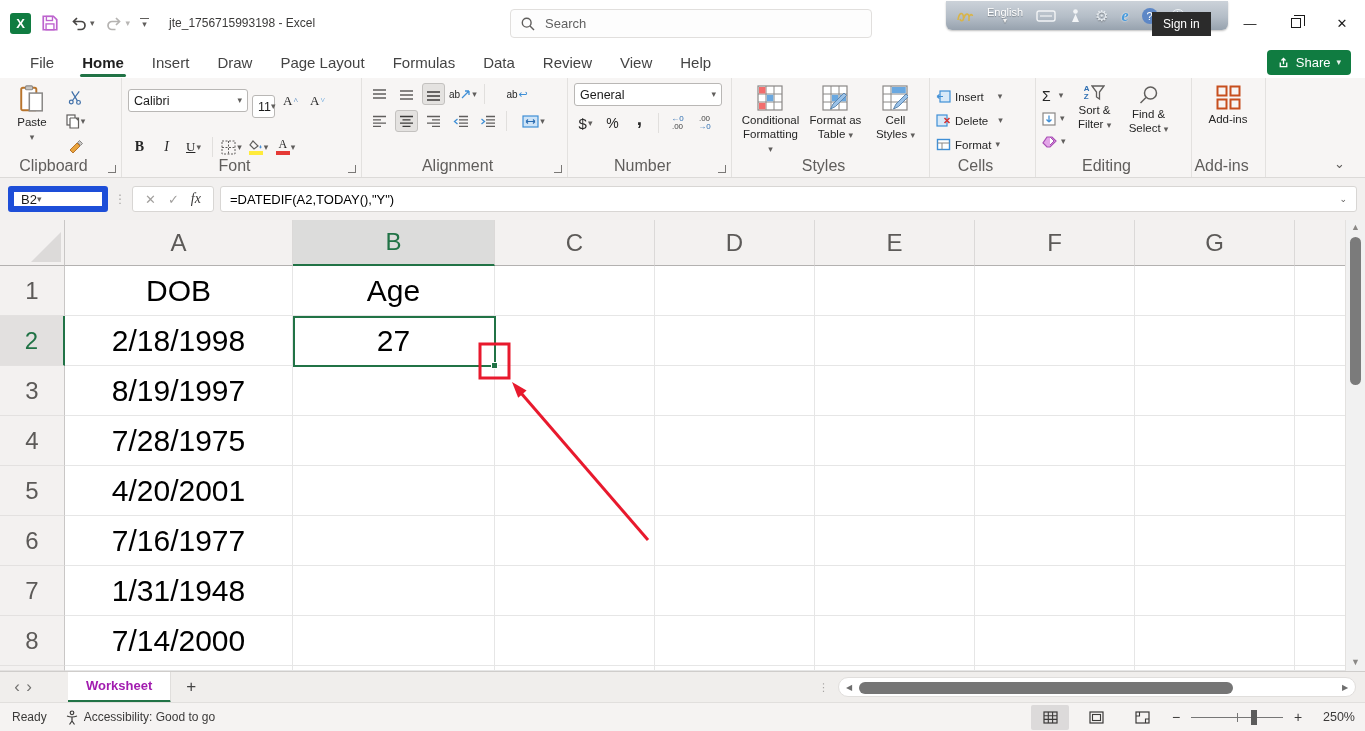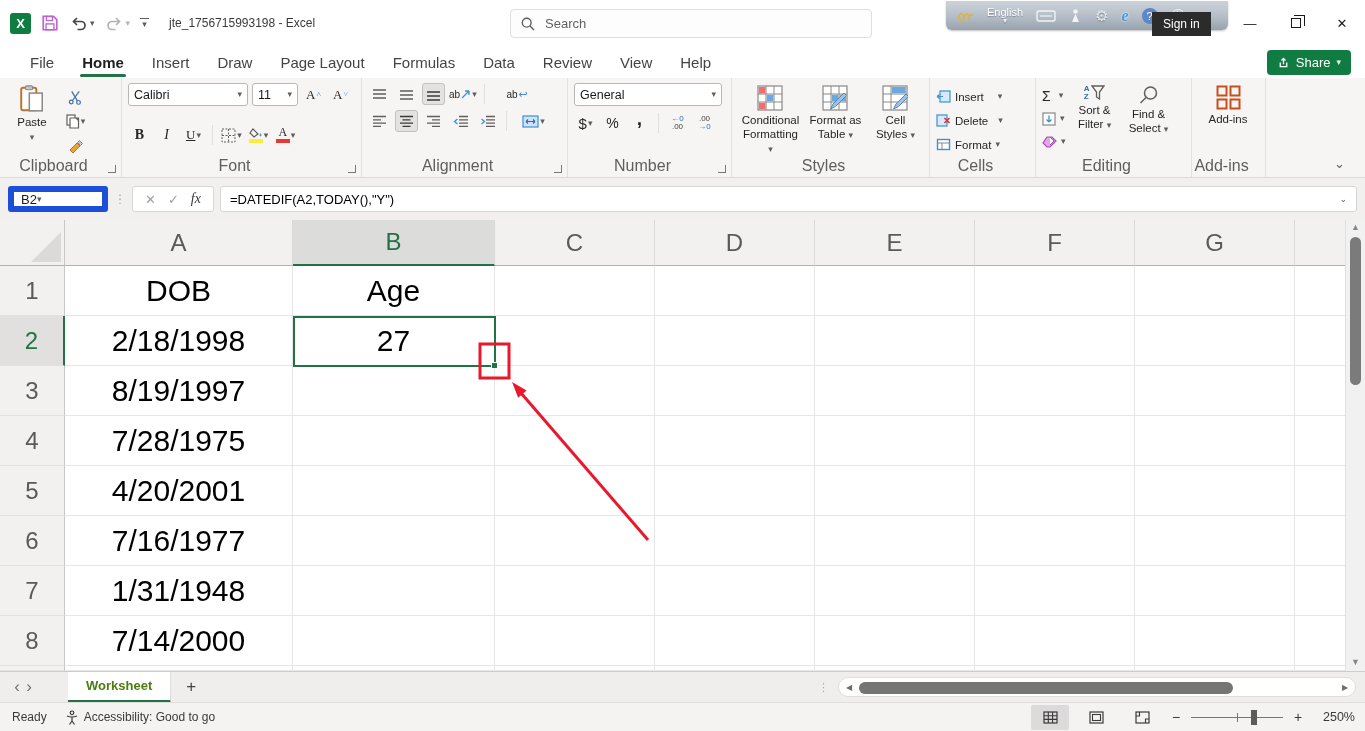--- a/index.html
+++ b/index.html
@@ -93,21 +93,21 @@
 .fill-handle{position:absolute;right:-4px;bottom:-4px;width:7px;height:7px;background:#217346;border:1px solid #fff;}
 .annot{position:absolute;left:0;top:0;width:1345px;height:451px;pointer-events:none;}
 .vscroll{position:absolute;top:220px;left:1345px;width:20px;height:451px;background:#f1f1f1;border-left:1px solid #e3e1df;display:flex;flex-direction:column;align-items:center;}
 .vscroll .arr{color:#8a8886;font-size:9px;height:14px;display:flex;align-items:center;}
 .vthumb{position:absolute;top:17px;left:4px;width:11px;height:148px;background:#7b7b7b;border-radius:6px;}
 .vscroll .arr.bottom{position:absolute;bottom:2px;}
 
 
 .sheetbar{position:absolute;top:671px;left:0;width:1365px;height:31px;background:#f0eeec;border-top:1px solid #cfcdcb;display:flex;align-items:center;}
 .snav{width:34px;text-align:center;color:#737270;font-size:17px;}
-.stab{height:31px;display:flex;align-items:center;padding:0 18px;background:#fff;border-right:1px solid #e0dedc;border-bottom:3px solid #217346;font-weight:700;font-size:13px;color:#4d7c0f;margin-left:22px;}
+.stab{height:31px;display:flex;align-items:center;padding:0 18px;background:#fff;border-right:1px solid #e0dedc;border-bottom:3px solid #217346;font-weight:700;font-size:13px;color:#a21caf;margin-left:22px;}
 .newsheet{width:40px;text-align:center;color:#444;font-size:17px;}
 .splitdots{position:absolute;left:818px;color:#a8a6a4;font-size:11px;line-height:5px;}
 .hscroll{position:absolute;left:838px;top:5px;width:518px;height:20px;background:#fff;border:1px solid #e0dedc;border-radius:10px;display:flex;align-items:center;}
 .hscroll .arr{width:20px;text-align:center;color:#6e6e6e;font-size:8px;}
 .hthumb{position:absolute;left:20px;top:4px;width:374px;height:12px;background:#757575;border-radius:6px;}
 .hscroll .arr.right{position:absolute;right:0;}
 
 
 .statusbar{position:absolute;top:702px;left:0;width:1365px;height:29px;background:#f5f3f2;border-top:1px solid #e1dfdd;display:flex;align-items:center;font-size:12px;color:#3b3a39;}
 .sb-left{display:flex;align-items:center;gap:18px;padding-left:12px;justify-content:space-between;}
@@ -258,21 +258,21 @@
     <div class="launcher"></div>
   </div>
 
   <div class="rgroup" style="width:240px;">
     <div style="display:flex;flex-direction:column;gap:18px;">
       <div class="rrow">
         <div class="combo" style="width:120px;">
           <span>Calibri</span>
           <span class="caret">▾</span>
         </div>
-        <div class="combo" style="width:46px;">
+        <div class="combo" style="width:23px;margin-top:12px;">
           <span>11</span>
           <span class="caret">▾</span>
         </div>
         <div class="ibtn fontsize-btn">
             <span>A</span>
             <sup>˄</sup>
           </div>
         <div class="ibtn fontsize-btn">
             <span>A</span>
             <sup style="color:#3f8fd6;">˅</sup>

